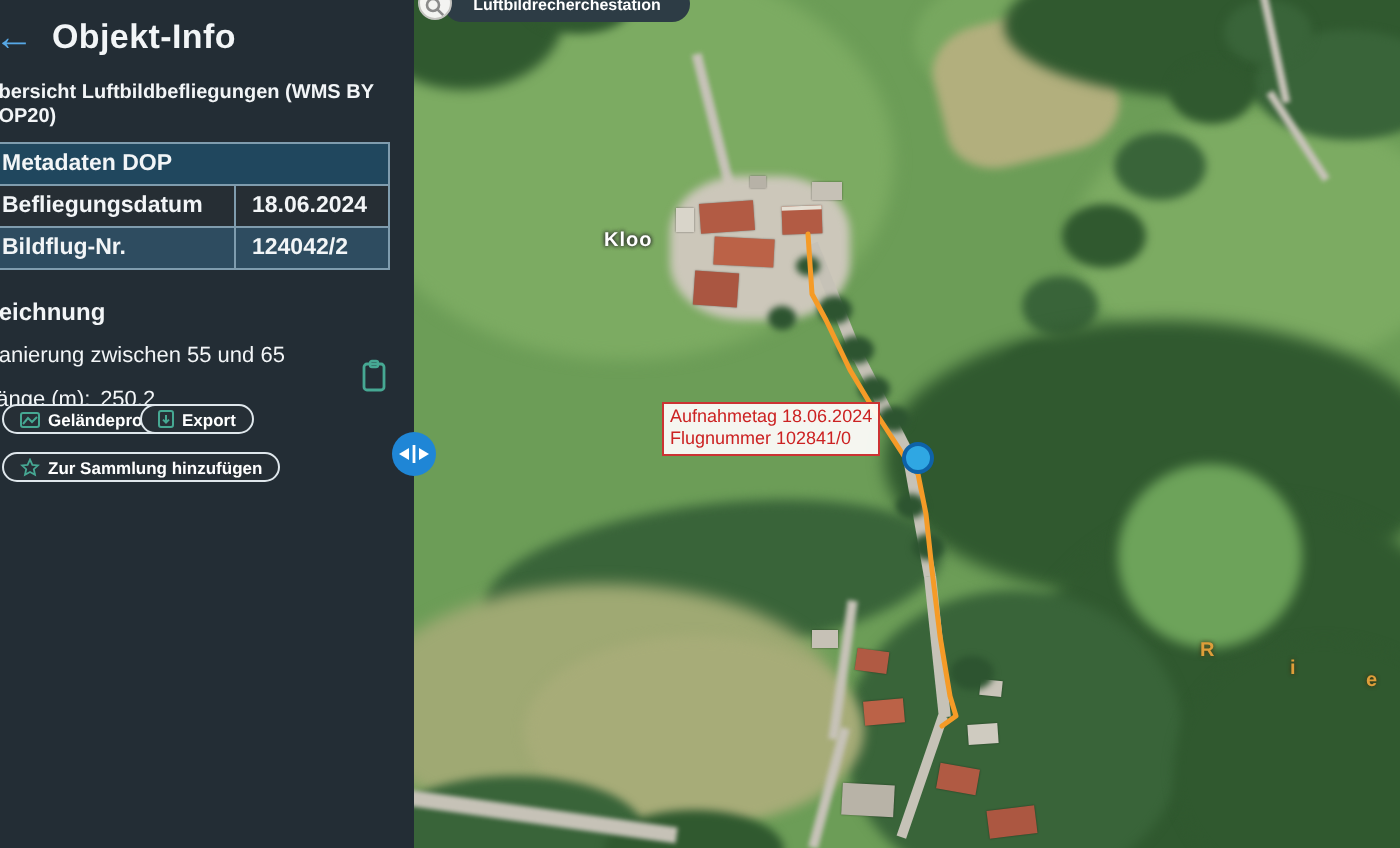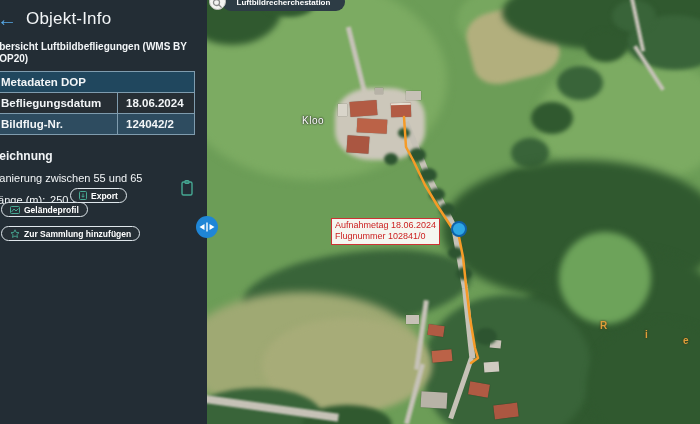--- a/index.html
+++ b/index.html
@@ -3,21 +3,21 @@
 <meta charset="utf-8">
 <style>
   * { margin:0; padding:0; box-sizing:border-box; font-family:"Liberation Sans", sans-serif; }
   html,body { width:700px; height:424px; overflow:hidden; background:#222c34; }
   #stage { position:relative; width:700px; height:424px; overflow:hidden; }
 
   
   #panel { position:absolute; left:0; top:0; width:207px; height:424px; background:#232d35; color:#f2f5f7; z-index:5; }
   .phead { display:flex; align-items:center; height:34px; padding-top:4px; }
   .back { color:#57a8e6; font-size:20px; margin-left:-3px; line-height:1; cursor:pointer; }
-  .ptitle { font-size:17px; font-weight:400; margin-left:9px; letter-spacing:.2px; }
+  .ptitle { font-size:17px; font-weight:700; margin-left:9px; letter-spacing:.2px; }
   .subt { margin:7px 0 0 -8px; font-size:10px; font-weight:bold; line-height:1.18; white-space:nowrap; }
   table.meta { border-collapse:collapse; margin:6px 0 0 -8px; width:203px; font-size:11.5px; }
   table.meta th, table.meta td { border:1px solid #7f9cae; padding:4px 8px; text-align:left; }
   table.meta th { background:#20475e; font-weight:bold; }
   table.meta td.lab { font-weight:bold; width:125px; background:#262e34; }
   table.meta td.val { background:#262e34;font-weight:bold; }
   tr.hl td { background:#2e4c60 !important; }
   .sec { margin-left:-8px; }
   .zhead { margin-top:14px; font-size:12px; font-weight:bold; }
   .zdesc { margin-top:9px; font-size:11px; }
@@ -36,25 +36,25 @@
   
   #map { position:absolute; left:207px; top:0; width:493px; height:424px; overflow:hidden; background:#6c9d57; cursor:grab; }
   .p  { position:absolute; border-radius:50%; }
   .f1 { background:#30592f; } .f2 { background:#396439; }
   .mg { background:#7cab62; } .dg { background:#9fa973; }
   .b1 { filter:blur(1px);} .b2 { filter:blur(2px);} .b3 { filter:blur(3px);} .b4 { filter:blur(4px);}
   .rd { position:absolute; background:#c6c2b7; z-index:1; }
   .bld { position:absolute; z-index:2; box-shadow:0 0 1px rgba(0,0,0,.45); }
   .t { position:absolute; background:#2d5430; border-radius:50%; filter:blur(1.5px); z-index:2; }
   #route { position:absolute; left:0; top:0; z-index:4; }
-  .maplabel { position:absolute; z-index:3; color:#fff; font-size:10px; font-weight:normal; letter-spacing:.5px;
+  .maplabel { position:absolute; z-index:3; color:#fff; font-size:10px; font-weight:bold; letter-spacing:.5px;
               text-shadow:0 0 2px #2b2b2b, 0 0 2px #2b2b2b;text-align:right; }
   .sletter { position:absolute; z-index:3; color:#de9e3a; font-size:10px; font-weight:bold;
              text-shadow:0 0 2px rgba(60,40,10,.9); }
-  #anno { position:absolute; left:124px; top:218px; z-index:6; background:rgba(255,253,252,.93);
+  #anno { position:absolute; left:124px; top:201px; z-index:6; background:rgba(255,253,252,.93);
           border:1px solid #cc3333; color:#cc2222; font-size:9px; line-height:1.25; padding:1px 3px; white-space:nowrap; }
   #vertex { position:absolute; left:244px; top:221px; width:16px; height:16px; border-radius:50%;
             background:#2fa7e3; border:2px solid #0e62a8; z-index:6; cursor:pointer; }
   #chip { position:absolute; left:15px; top:-7px; height:18px; min-width:123px; border-radius:9px;
           background:#2d3c45; color:#fff; font-size:8px; font-weight:bold; display:flex; align-items:center;
           justify-content:center; padding:0 9px; z-index:7; cursor:pointer; }
   #chipbtn { position:absolute; left:2px; top:-7px; width:17px; height:17px; border-radius:50%;
              background:#f3f3f1; border:1px solid #c3c3bf; z-index:8; display:flex; align-items:flex-end;
              justify-content:center; cursor:pointer; }
 </style>
@@ -204,21 +204,21 @@
     </div>
 
     <div class="btn" style="left:1px;top:202px">
       <svg width="10" height="8" viewBox="0 0 10 8">
         <rect x="0.5" y="0.5" width="9" height="7" rx="1" fill="none" stroke="#46a893"></rect>
         <polyline points="1.5,6 4,3 6,5 8.5,2.5" fill="none" stroke="#46a893"></polyline>
       </svg>
       <span>Geländeprofil</span>
     </div>
 
-    <div class="btn" style="left:70px;top:188px">
+    <div class="btn" style="left:70px;top:202px">
       <svg width="8" height="9" viewBox="0 0 8 9">
         <rect x="0.5" y="0.5" width="7" height="8" rx="1" fill="none" stroke="#46a893"></rect>
         <line x1="4" y1="2.5" x2="4" y2="6" stroke="#46a893"></line>
         <polyline points="2.5,4.8 4,6.3 5.5,4.8" fill="none" stroke="#46a893"></polyline>
       </svg>
       <span>Export</span>
     </div>
 
     <div class="btn" style="left:1px;top:226px">
       <svg width="10" height="10" viewBox="0 0 10 10">

